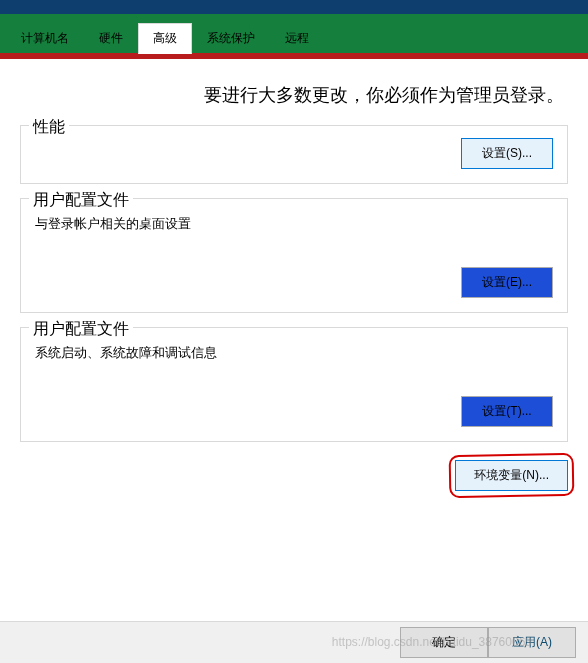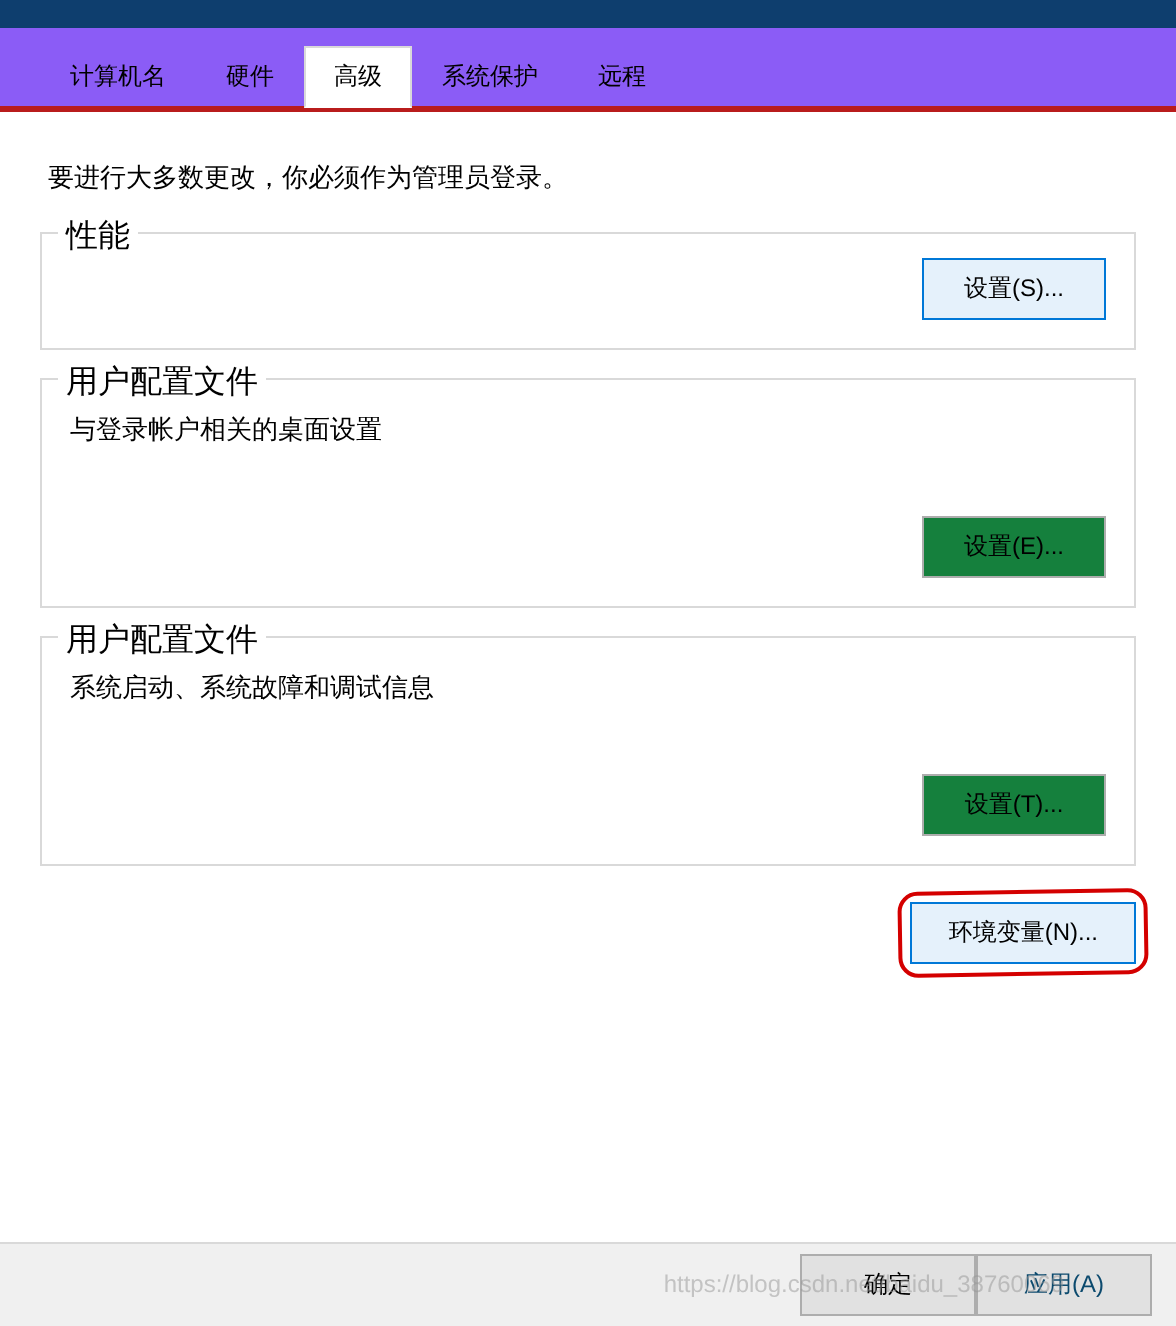--- a/index.html
+++ b/index.html
@@ -16,45 +16,46 @@
       overflow: hidden;
       position: relative;
     }
     .titlebar {
       background: #0e3e6e;
       height: 14px;
       width: 100%;
     }
     .tabs {
       display: flex;
-      border-bottom: 3px solid #b91c1c;
-      padding-left: 20px;
+      border-bottom: 6px solid #b91c1c;
+      padding-left: 6px;
       padding-top: 8px;
-      background: #8b5cf6;
+      background: #15803d;
     }
     .tab {
       padding: 6px 14px;
       border: 1px solid transparent;
       border-bottom: none;
       cursor: pointer;
       position: relative;
       top: 1px;
       color: #000;
     }
     .tab.active {
       border: 1px solid #d9d9d9;
       border-bottom: 1px solid #fff;
       background: #fff;
     }
     .content {
       padding: 16px 20px 0 20px;
     }
     .intro-text {
       margin: 8px 4px 18px 4px;
-      font-size: 13px;
+      font-size: 18px;
+      text-align: right;
     }
     .group {
       border: 1px solid #d9d9d9;
       padding: 12px 14px 14px 14px;
       margin-bottom: 14px;
       position: relative;
     }
     .group-title {
       position: absolute;
       top: -9px;
@@ -67,21 +68,21 @@
       margin-top: 4px;
       margin-bottom: 34px;
       font-size: 13px;
     }
     .button-row {
       text-align: right;
     }
     .win-button {
       min-width: 92px;
       padding: 6px 18px;
-      background: #15803d;
+      background: #1d4ed8;
       border: 1px solid #adadad;
       font-family: inherit;
       font-size: 12px;
       cursor: pointer;
     }
     .win-button.highlighted {
       border: 1px solid #0078d7;
       background: #e5f1fb;
     }
     .env-row {

